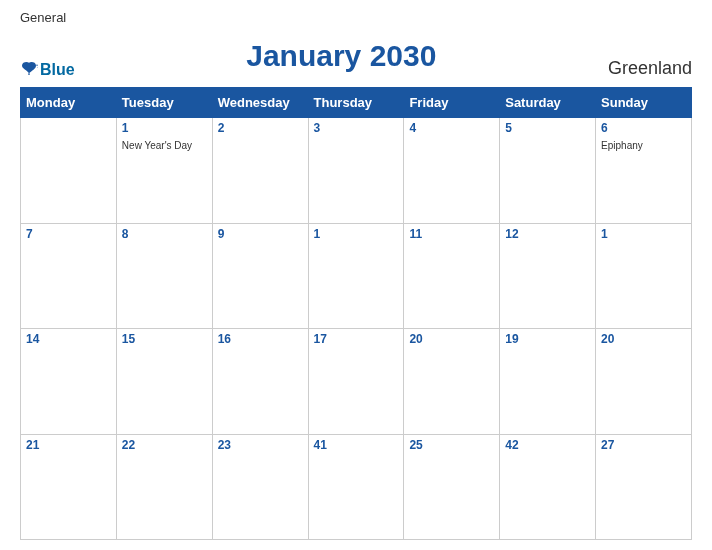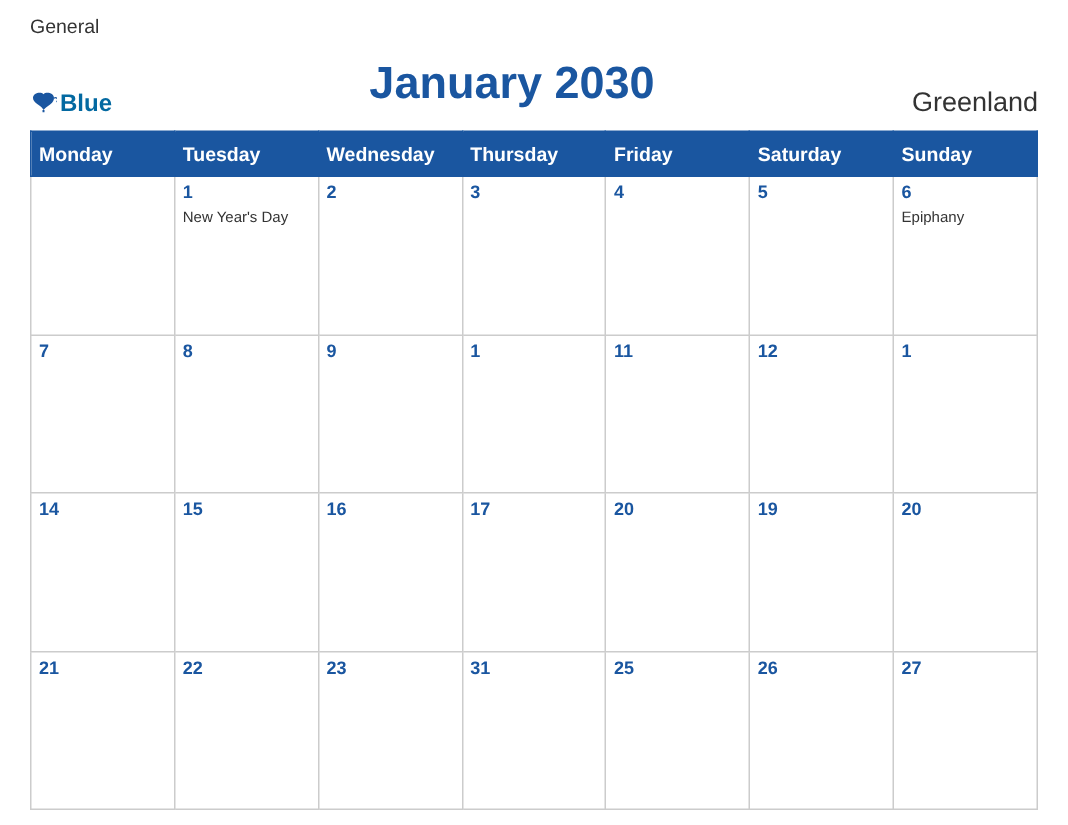--- a/index.html
+++ b/index.html
@@ -200,26 +200,26 @@
         <td>
           <span class="day-number">21</span>
         </td>
         <td>
           <span class="day-number">22</span>
         </td>
         <td>
           <span class="day-number">23</span>
         </td>
         <td>
-          <span class="day-number">31</span>
+          <span class="day-number">41</span>
         </td>
         <td>
           <span class="day-number">25</span>
         </td>
         <td>
-          <span class="day-number">26</span>
+          <span class="day-number">42</span>
         </td>
         <td>
           <span class="day-number">27</span>
         </td>
       </tr>
     </tbody>
 </table>
 
 </body></html>

